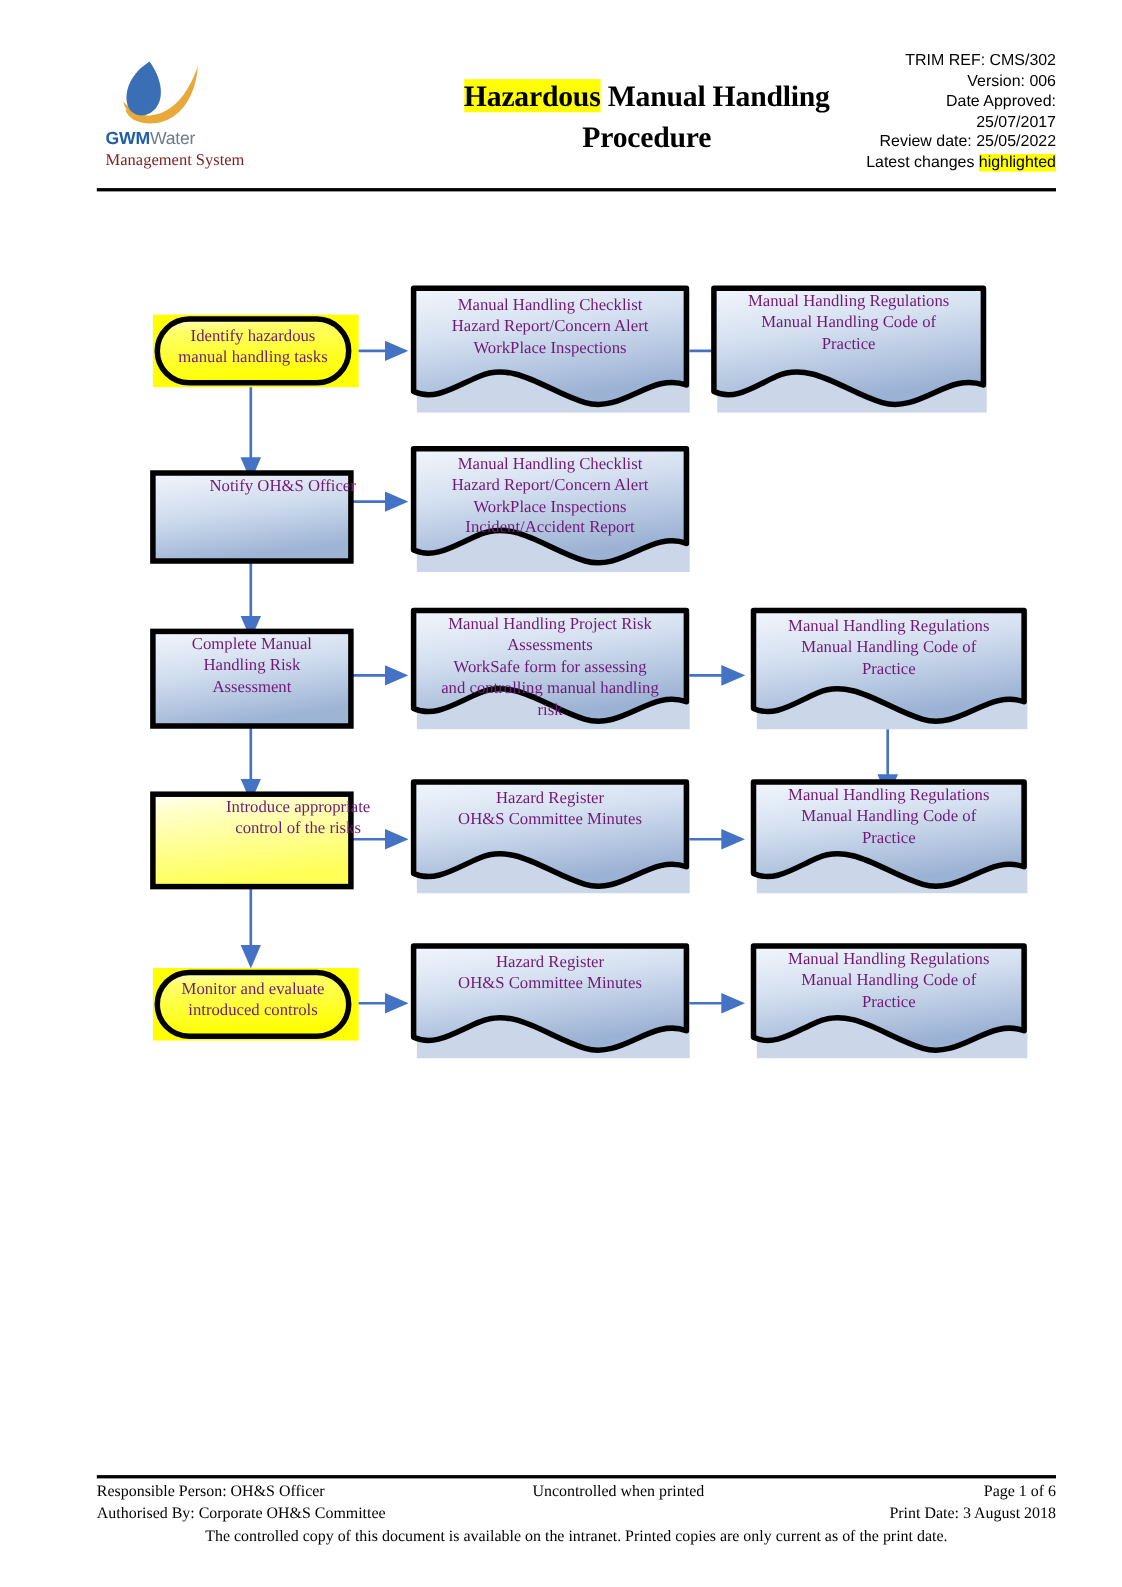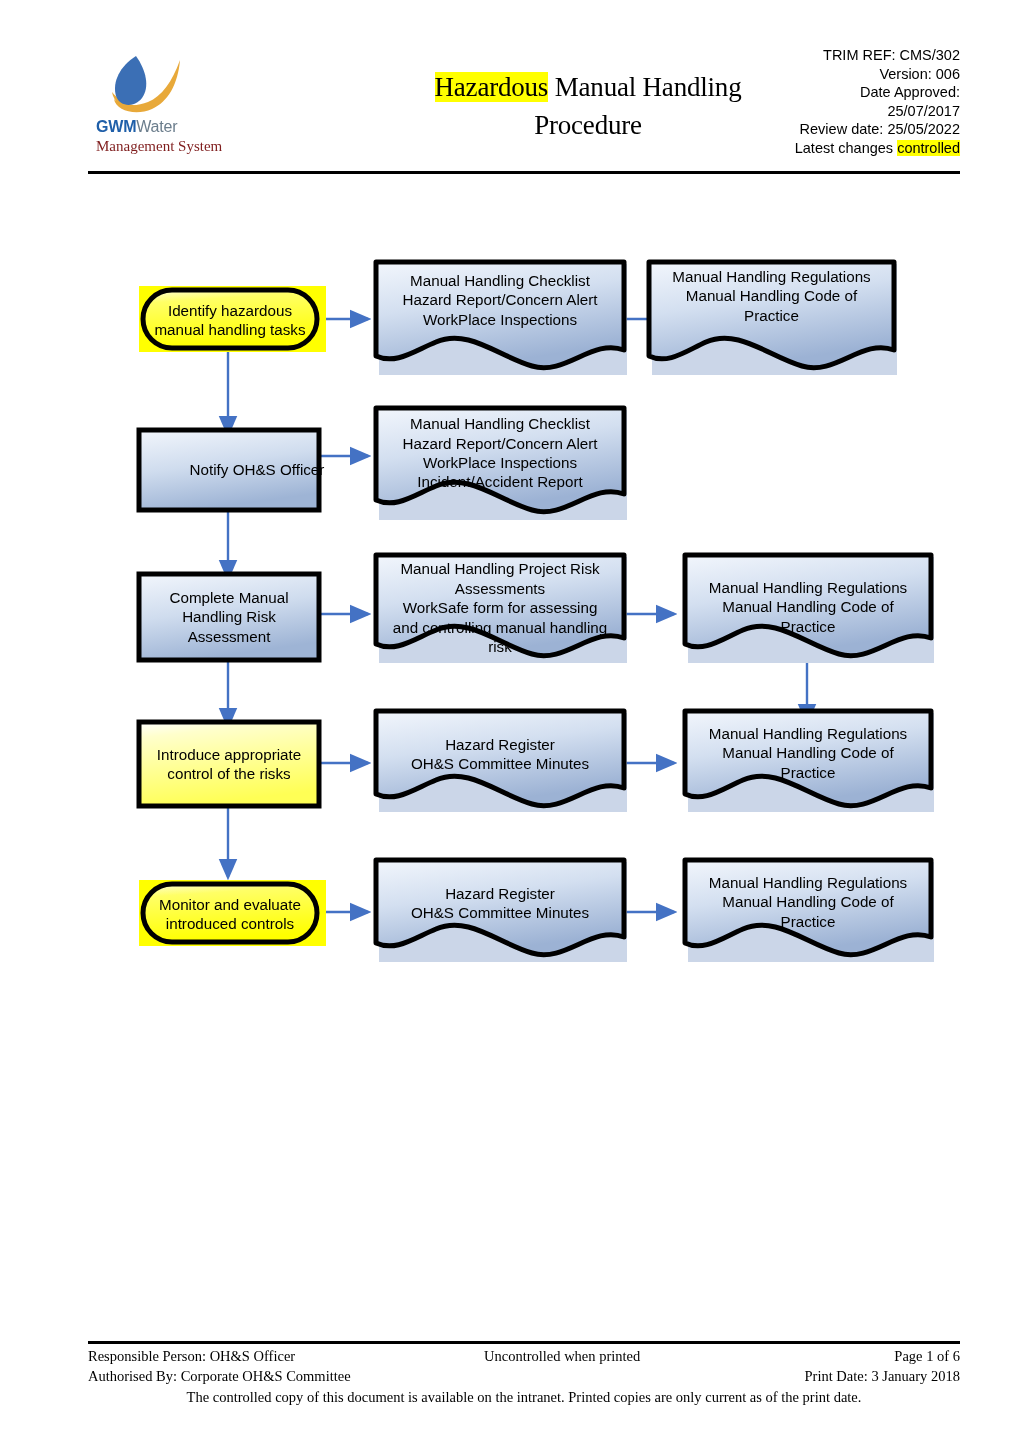--- a/index.html
+++ b/index.html
@@ -67,21 +67,21 @@
     white-space: nowrap;
   }
 
   .doc-title {
     position: absolute;
     left: 240px;
     top: 22px;
     width: 520px;
     text-align: center;
     font-family: "Liberation Serif", serif;
-    font-weight: normal;
+    font-weight: bold;
     font-size: 27px;
     line-height: 38px;
     letter-spacing: -0.2px;
   }
   .hl { background: #ffff00; }
 
   .meta {
     position: absolute;
     right: 0px;
     top: 0px;
@@ -106,27 +106,27 @@
     position: absolute;
     left: 0px;
     top: 0px;
     width: 1020px;
     height: 1443px;
   }
   .flow svg { position: absolute; left: 0; top: 0; }
 
   .nodetext {
     position: absolute;
-    font-family: Liberation Sans, sans-serif;
+    font-family: Liberation Serif, serif;
     font-size: 15.2px;
     line-height: 19.4px;
-    color: #000000;
+    color: #701a75;
     text-align: center;
     display: flex;
-    align-items: center;
+    align-items: flex-start;
     justify-content: center;
     pointer-events: none;
   }
 
   
   .footer-rule {
     position: absolute;
     left: 88px;
     top: 1341px;
     width: 872px;
@@ -179,21 +179,21 @@
       <span class="hl">Hazardous</span><span> Manual Handling</span><br>
       <span>Procedure</span>
     </div>
 
     <div class="meta">
       <div>TRIM REF: CMS/302</div>
       <div>Version: 006</div>
       <div>Date Approved:</div>
       <div>25/07/2017</div>
       <div>Review date: 25/05/2022</div>
-      <div><span>Latest changes </span><span class="hl">controlled</span></div>
+      <div><span>Latest changes </span><span class="hl">highlighted</span></div>
     </div>
   </div>
   <div class="header-rule"></div>
 
   <div class="flow">
     <svg width="1020" height="1443" xmlns="http://www.w3.org/2000/svg">
       <defs>
         <linearGradient id="gDoc" x1="0" y1="0" x2="0.35" y2="1">
           <stop offset="0%" stop-color="#f2f6fc"></stop>
           <stop offset="45%" stop-color="#d3dff0"></stop>
@@ -358,21 +358,21 @@
       </div>
     </div>
     <div class="nodetext" style="left:687px;top:560px;width:242px;height:94px;">
       <div>
         <div>Manual Handling Regulations</div>
         <div>Manual Handling Code of</div>
         <div>Practice</div>
       </div>
     </div>
 
-    <div class="nodetext" style="left:141px;top:724px;width:176px;height:80px;">
+    <div class="nodetext" style="left:141px;top:724px;width:176px;height:80px;padding-left:42px;">
       <div>
         <div>Introduce appropriate</div>
         <div>control of the risks</div>
       </div>
     </div>
     <div class="nodetext" style="left:378px;top:716px;width:244px;height:76px;">
       <div>
         <div>Hazard Register</div>
         <div>OH&amp;S Committee Minutes</div>
       </div>
@@ -408,18 +408,18 @@
 
   <div class="footer-rule"></div>
   <div class="footer">
     <div class="frow">
       <span class="fleft">Responsible Person: OH&amp;S Officer</span>
       <span class="fmid">Uncontrolled when printed</span>
       <span class="fright">Page 1 of 6</span>
     </div>
     <div class="frow">
       <span class="fleft">Authorised By:  Corporate OH&amp;S Committee</span>
-      <span class="fright">Print Date: 3 January 2018</span>
+      <span class="fright">Print Date: 3 August 2018</span>
     </div>
     <div class="fnote">The controlled copy of this document is available on the intranet. Printed copies are only current as of the print date.</div>
   </div>
 
 </div>
 
 </body></html>

